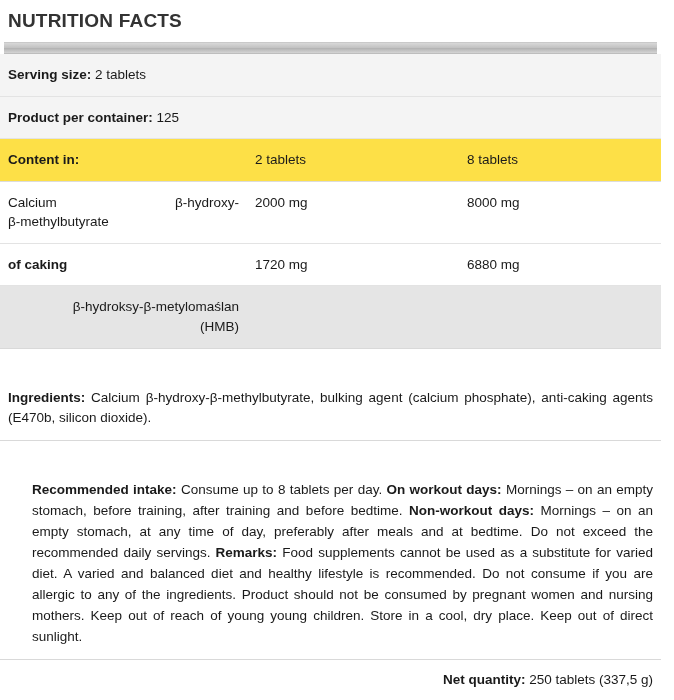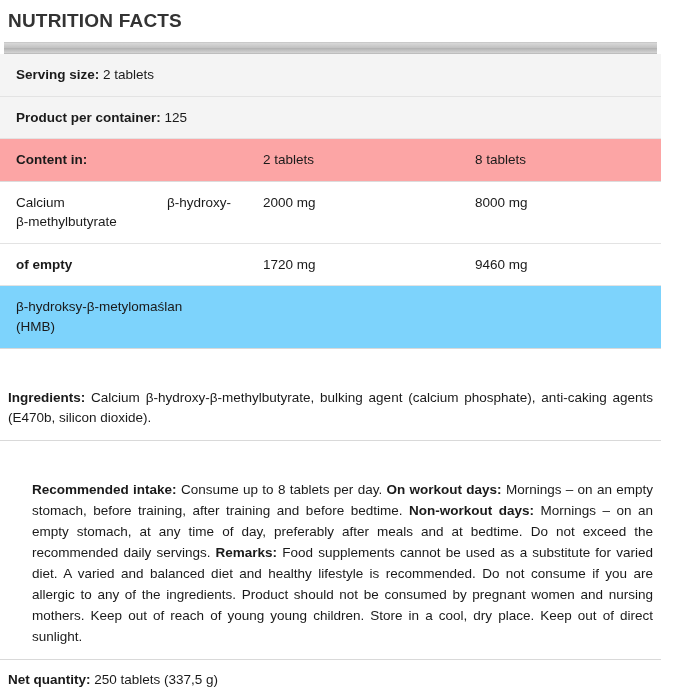--- a/index.html
+++ b/index.html
@@ -36,34 +36,34 @@
     border-top: 1px solid #c9c9c9;
     border-bottom: 1px solid #bdbdbd;
   }
   
   .nf-table {
     width: 100%;
     border-collapse: collapse;
     table-layout: fixed;
   }
   .nf-table td {
-    padding: 11px 16px;
+    padding: 11px 8px;
     vertical-align: top;
     line-height: 1.45;
   }
   .col-name { width: 247px; }
   .col-a { width: 212px; }
   .col-b { width: auto; }
 
   tr.row-plain td { background: #f4f4f4; border-bottom: 1px solid #e3e3e3; }
   tr.row-white td { background: #ffffff; border-bottom: 1px solid #e3e3e3; }
-  tr.row-head td { background: #fca5a5; border-bottom: 1px solid #dcdcdc; font-weight: bold; }
+  tr.row-head td { background: #fde047; border-bottom: 1px solid #dcdcdc; font-weight: bold; }
   tr.row-head td.val { font-weight: normal; }
   tr.row-bold td.name { font-weight: bold; }
-  tr.row-sub td { background: #7dd3fc; border-bottom: 1px solid #d9d9d9; }
+  tr.row-sub td { background: #e5e5e5; border-bottom: 1px solid #d9d9d9; text-align: right; }
 
   .name-split {
     display: flex;
     justify-content: space-between;
     gap: 6px;
   }
   .name-split .part2 { white-space: nowrap; }
   .thin { font-weight: normal; }
 
   
@@ -77,20 +77,21 @@
     border-bottom: 1px solid #d9d9d9;
   }
   .block.intake {
     border-bottom: 1px solid #d9d9d9;
     padding-left: 32px;
   }
   .block b { font-weight: bold; }
   .netq {
     padding: 10px 8px 8px 8px;
     line-height: 1.5;
+    text-align: right;
   }
 </style>
 </head>
 <body>
 
 <div class="page">
 
   <div class="title">NUTRITION FACTS</div>
   <div class="title-rule"></div>
 
@@ -126,23 +127,23 @@
             <span class="part1">Calcium</span>
             <span class="part2">β-hydroxy-</span>
           </div>
           <div>β-methylbutyrate</div>
         </td>
         <td>2000 mg</td>
         <td>8000 mg</td>
       </tr>
 
       <tr class="row-white row-bold">
-        <td class="name">of empty</td>
+        <td class="name">of caking</td>
         <td>1720 mg</td>
-        <td>9460 mg</td>
+        <td>6880 mg</td>
       </tr>
 
       <tr class="row-sub">
         <td>
           <div>β-hydroksy-β-metylomaślan</div>
           <div>(HMB)</div>
         </td>
         <td></td>
         <td></td>
       </tr>

